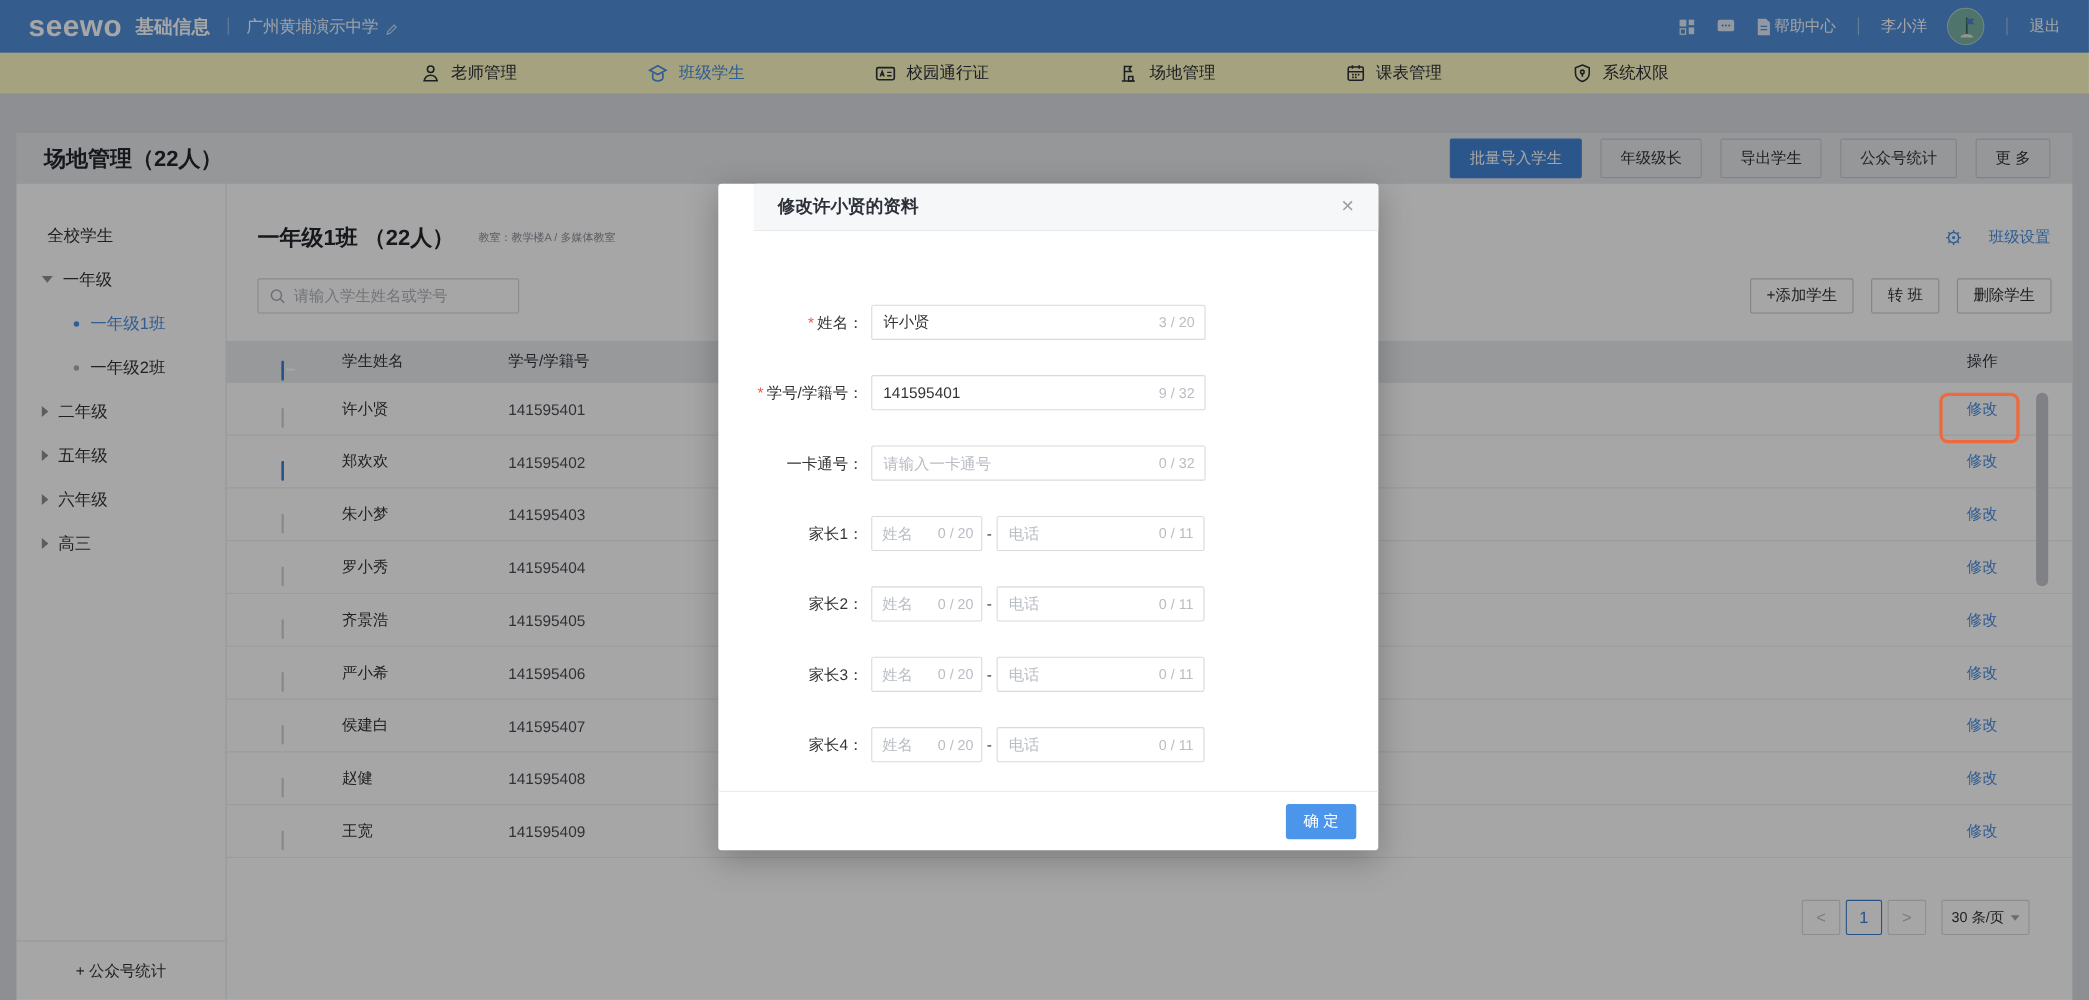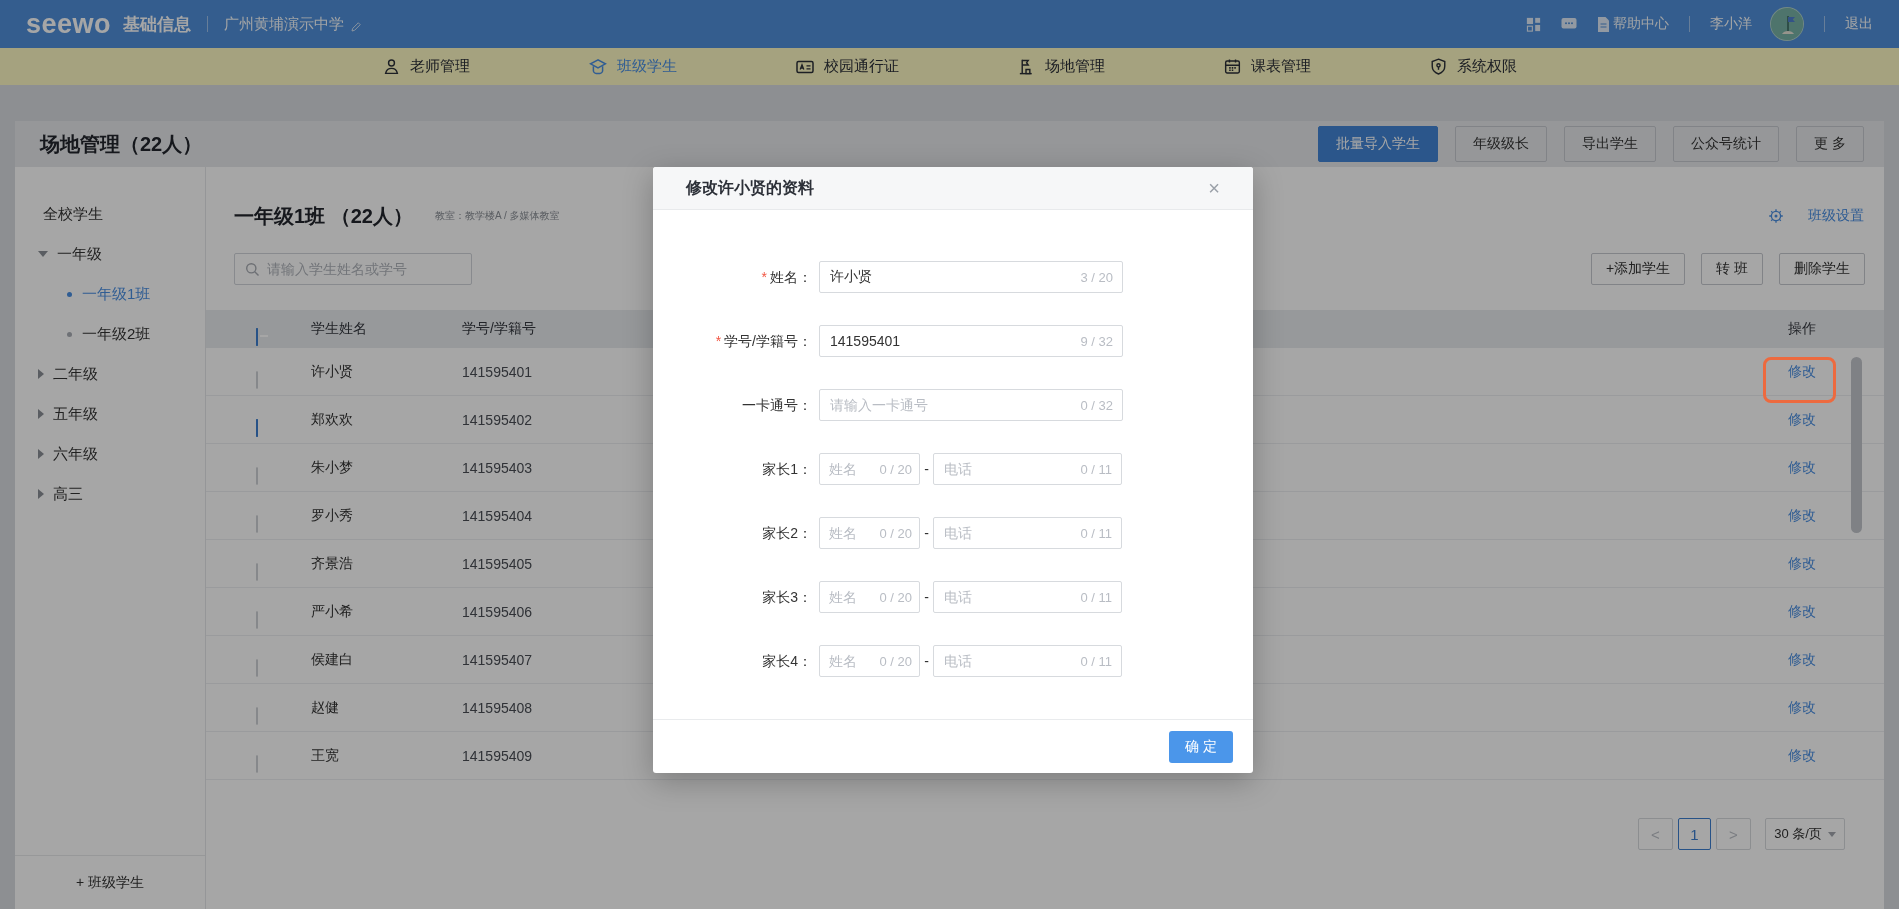--- a/index.html
+++ b/index.html
@@ -82,25 +82,25 @@
   
   .pagination { position:absolute; right:39px; top:651px; display:flex; align-items:center; gap:5px; }
   .pg-btn { width:35px; height:32px; border:1px solid #d7dade; border-radius:2px; background:#fff; display:flex; align-items:center; justify-content:center; color:#bcc0c7; font-size:15px; cursor:pointer; }
   .pg-current { width:33px; border-color:#3d7fd0; color:#3d7fd0; }
   .pg-size { margin-left:9px; width:80px; height:32px; border:1px solid #d7dade; border-radius:2px; background:#fff; display:flex; align-items:center; justify-content:center; gap:6px; font-size:13px; color:#333; cursor:pointer; }
   .pg-size .tri { width:0; height:0; border-left:4px solid transparent; border-right:4px solid transparent; border-top:5px solid #a3a7ae; }
 
   
   .dim { position:absolute; inset:0; background:rgba(0,0,0,.35); z-index:40; }
   .modal { position:absolute; left:653px; top:167px; width:600px; height:606px; background:#fff; border-radius:3px; box-shadow:0 8px 30px rgba(0,0,0,.25); z-index:50; }
-  .modal-header { height:43px; background:#f6f7f8; border-bottom:1px solid #e8eaec; display:flex; align-items:center; padding:0 33px; border-radius:3px 3px 0 0; }
+  .modal-header { height:43px; background:#f6f7f8; border-bottom:1px solid #e8eaec; display:flex; align-items:center; padding:0 22px; border-radius:3px 3px 0 0;margin-left:32px; }
   .modal-title { font-size:16px; font-weight:600; color:#2c3038; }
   .modal-close { margin-left:auto; font-size:20px; color:#9aa0a8; cursor:pointer; line-height:1; }
   .modal-body { padding-top:35px; }
-  .m-row { height:64px; display:flex; align-items:center;padding-left:27px; }
+  .m-row { height:64px; display:flex; align-items:flex-end; }
   .m-label { width:139px; text-align:right; font-size:14px; color:#333; line-height:32px; flex:none; padding-right:7px; }
   .star { color:#f25643; margin-right:3px; }
   .inputbox { position:relative; height:32px; }
   .inputbox input { width:100%; height:100%; border:1px solid #d7dade; border-radius:2px; padding:0 58px 0 10px; font-size:14px; font-family:inherit; color:#333; outline:none; }
   .inputbox input::placeholder { color:#b9bdc4; }
   .inputbox .counter { position:absolute; right:10px; top:50%; transform:translateY(-50%); font-size:13px; color:#b9bdc4; pointer-events:none; }
   .w-lg { width:304px; }
   .w-name { width:101px; }
   .w-name input { padding:0 44px 0 9px; }
   .w-name .counter { right:8px; }
@@ -258,21 +258,21 @@
         </div>
         <div class="side-row grade">
           <span class="caret-right"></span>
           <span>六年级</span>
         </div>
         <div class="side-row grade">
           <span class="caret-right"></span>
           <span>高三</span>
         </div>
       </div>
-      <div class="new-class">+ 班级学生</div>
+      <div class="new-class">+ 公众号统计</div>
     </aside>
 
     <section class="main">
       <span class="class-title">一年级1班 （22人）</span>
       <span class="classroom">教室：教学楼A / 多媒体教室</span>
       <span class="class-settings">
         <svg width="16" height="16" viewBox="0 0 16 16" fill="none" stroke="currentColor" stroke-width="1.3">
             <circle cx="8" cy="8" r="4.6"></circle>
             <circle cx="8" cy="8" r="1.5" fill="currentColor" stroke="none"></circle>
             <path d="M8 1.2v2M8 12.8v2M1.2 8h2M12.8 8h2M3.2 3.2l1.4 1.4M11.4 11.4l1.4 1.4M12.8 3.2l-1.4 1.4M4.6 11.4l-1.4 1.4"></path>

